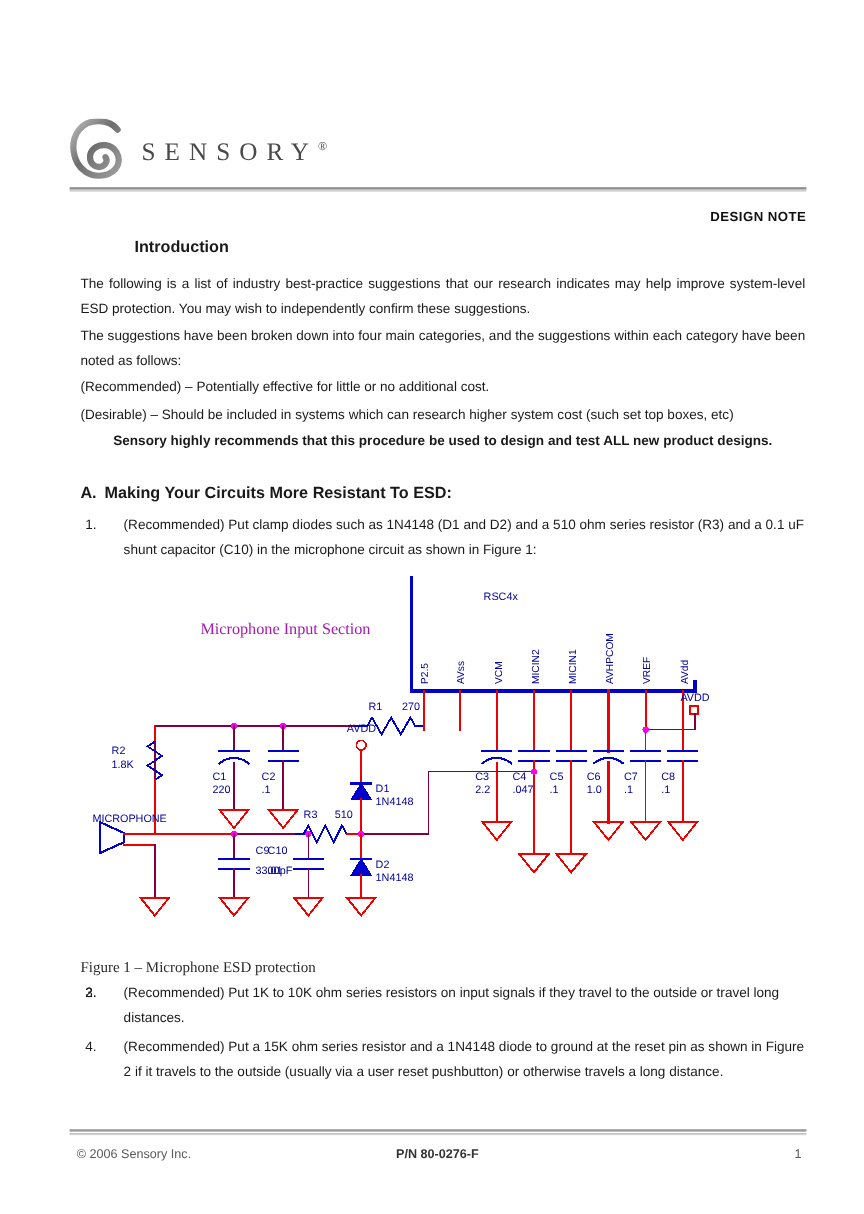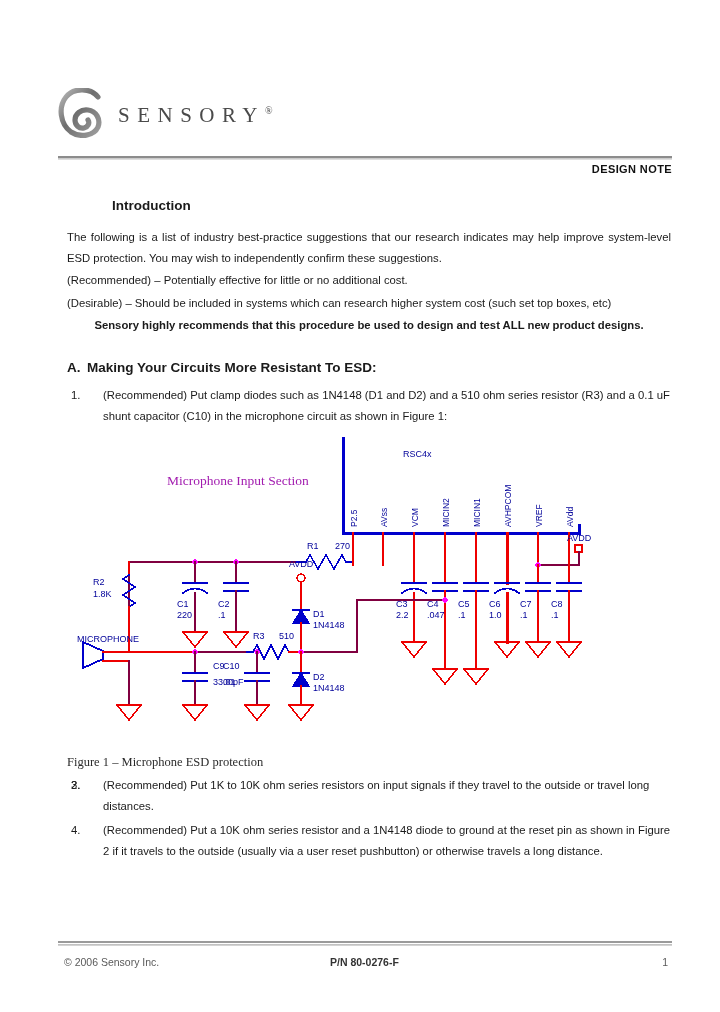--- a/index.html
+++ b/index.html
@@ -9,39 +9,39 @@
     color:#1a1a1a;
     position:relative;
     overflow:hidden;
   }
   .page{position:relative;width:720px;height:1012px;}
 
   
   .header{
     position:absolute;left:58px;top:88px;width:614px;height:72px;
   }
-  .logo-wrap{position:absolute;left:0;top:0;display:flex;align-items:center;}
+  .logo-wrap{position:absolute;left:0;top:11px;display:flex;align-items:center;}
   .logo-mark{width:46px;height:50px;position:relative;}
   .logo-word{
     margin-left:14px;
     font-family:"Liberation Serif", serif;
     font-size:21px;letter-spacing:7.5px;color:#4a4a4a;
     position:relative;top:2px;
   }
   .logo-reg{font-size:10px;vertical-align:super;letter-spacing:0;}
   .title-block{
     position:absolute;right:0;top:-4px;text-align:right;
     font-size:22.5px;font-weight:bold;line-height:1.18;color:#111;
   }
   .hdr-rule{
     position:absolute;left:58px;top:156px;width:614px;height:4px;
     background:linear-gradient(to bottom,#8c8c8c 0%,#8c8c8c 45%,#bdbdbd 46%,#e8e8e8 100%);
   }
   .design-note{
-    position:absolute;right:48px;top:163px;
+    position:absolute;right:48px;top:175px;
     font-size:11px;font-weight:bold;letter-spacing:.4px;color:#111;
   }
 
   
   .content{position:absolute;left:67px;top:198px;width:604px;}
   h2.sec{font-size:13.5px;font-weight:bold;margin:0 0 14px 0;padding-left:45px;}
   p.just{
     font-size:11.3px;line-height:20.5px;margin:0 0 2px 0;
     text-align:justify;
   }
@@ -105,20 +105,21 @@
     <div class="title-block">
     </div>
   </div>
   <div class="hdr-rule"></div>
   <div class="design-note">DESIGN NOTE</div>
 
   <div class="content">
 
     <h2 class="sec">Introduction</h2>
     <p class="just">The following is a list of industry best-practice suggestions that our research indicates may help improve system-level ESD protection.  You may wish to independently confirm these suggestions.</p>
+    <p class="just">The suggestions have been broken down into four main categories, and the suggestions within each category have been noted as follows:</p>
     <p class="plain">(Recommended) – Potentially effective for little or no additional cost.</p>
     <p class="plain">(Desirable) – Should be included in systems which can research higher system cost (such set top boxes, etc)</p>
     <p class="plain bold">Sensory highly recommends that this procedure be used to design and test ALL new product designs.</p>
 
     <h2 class="secA">
       <span class="ltr">A.</span><span>Making Your Circuits More Resistant To ESD:</span>
     </h2>
 
     <ol class="items">
       <li>
@@ -317,21 +318,21 @@
     <ol class="items">
       <li>
         <span class="num">2.</span>
       </li>
       <li>
         <span class="num">3.</span>
         <span>(Recommended) Put 1K to 10K ohm series resistors on input signals if they travel to the outside or travel long distances.</span>
       </li>
       <li>
         <span class="num">4.</span>
-        <span>(Recommended) Put a 10K ohm series resistor and a 1N4148 diode to ground at the reset pin as shown in Figure 2 if it travels to the outside (usually via a user reset pushbutton) or otherwise travels a long distance.</span>
+        <span>(Recommended) Put a 15K ohm series resistor and a 1N4148 diode to ground at the reset pin as shown in Figure 2 if it travels to the outside (usually via a user reset pushbutton) or otherwise travels a long distance.</span>
       </li>
     </ol>
 
   </div>
 
   <div class="foot-rule"></div>
   <div class="footer">
     <span class="fl">© 2006 Sensory Inc.</span>
     <span class="fc">P/N 80-0276-F</span>
     <span class="fr">1</span>

